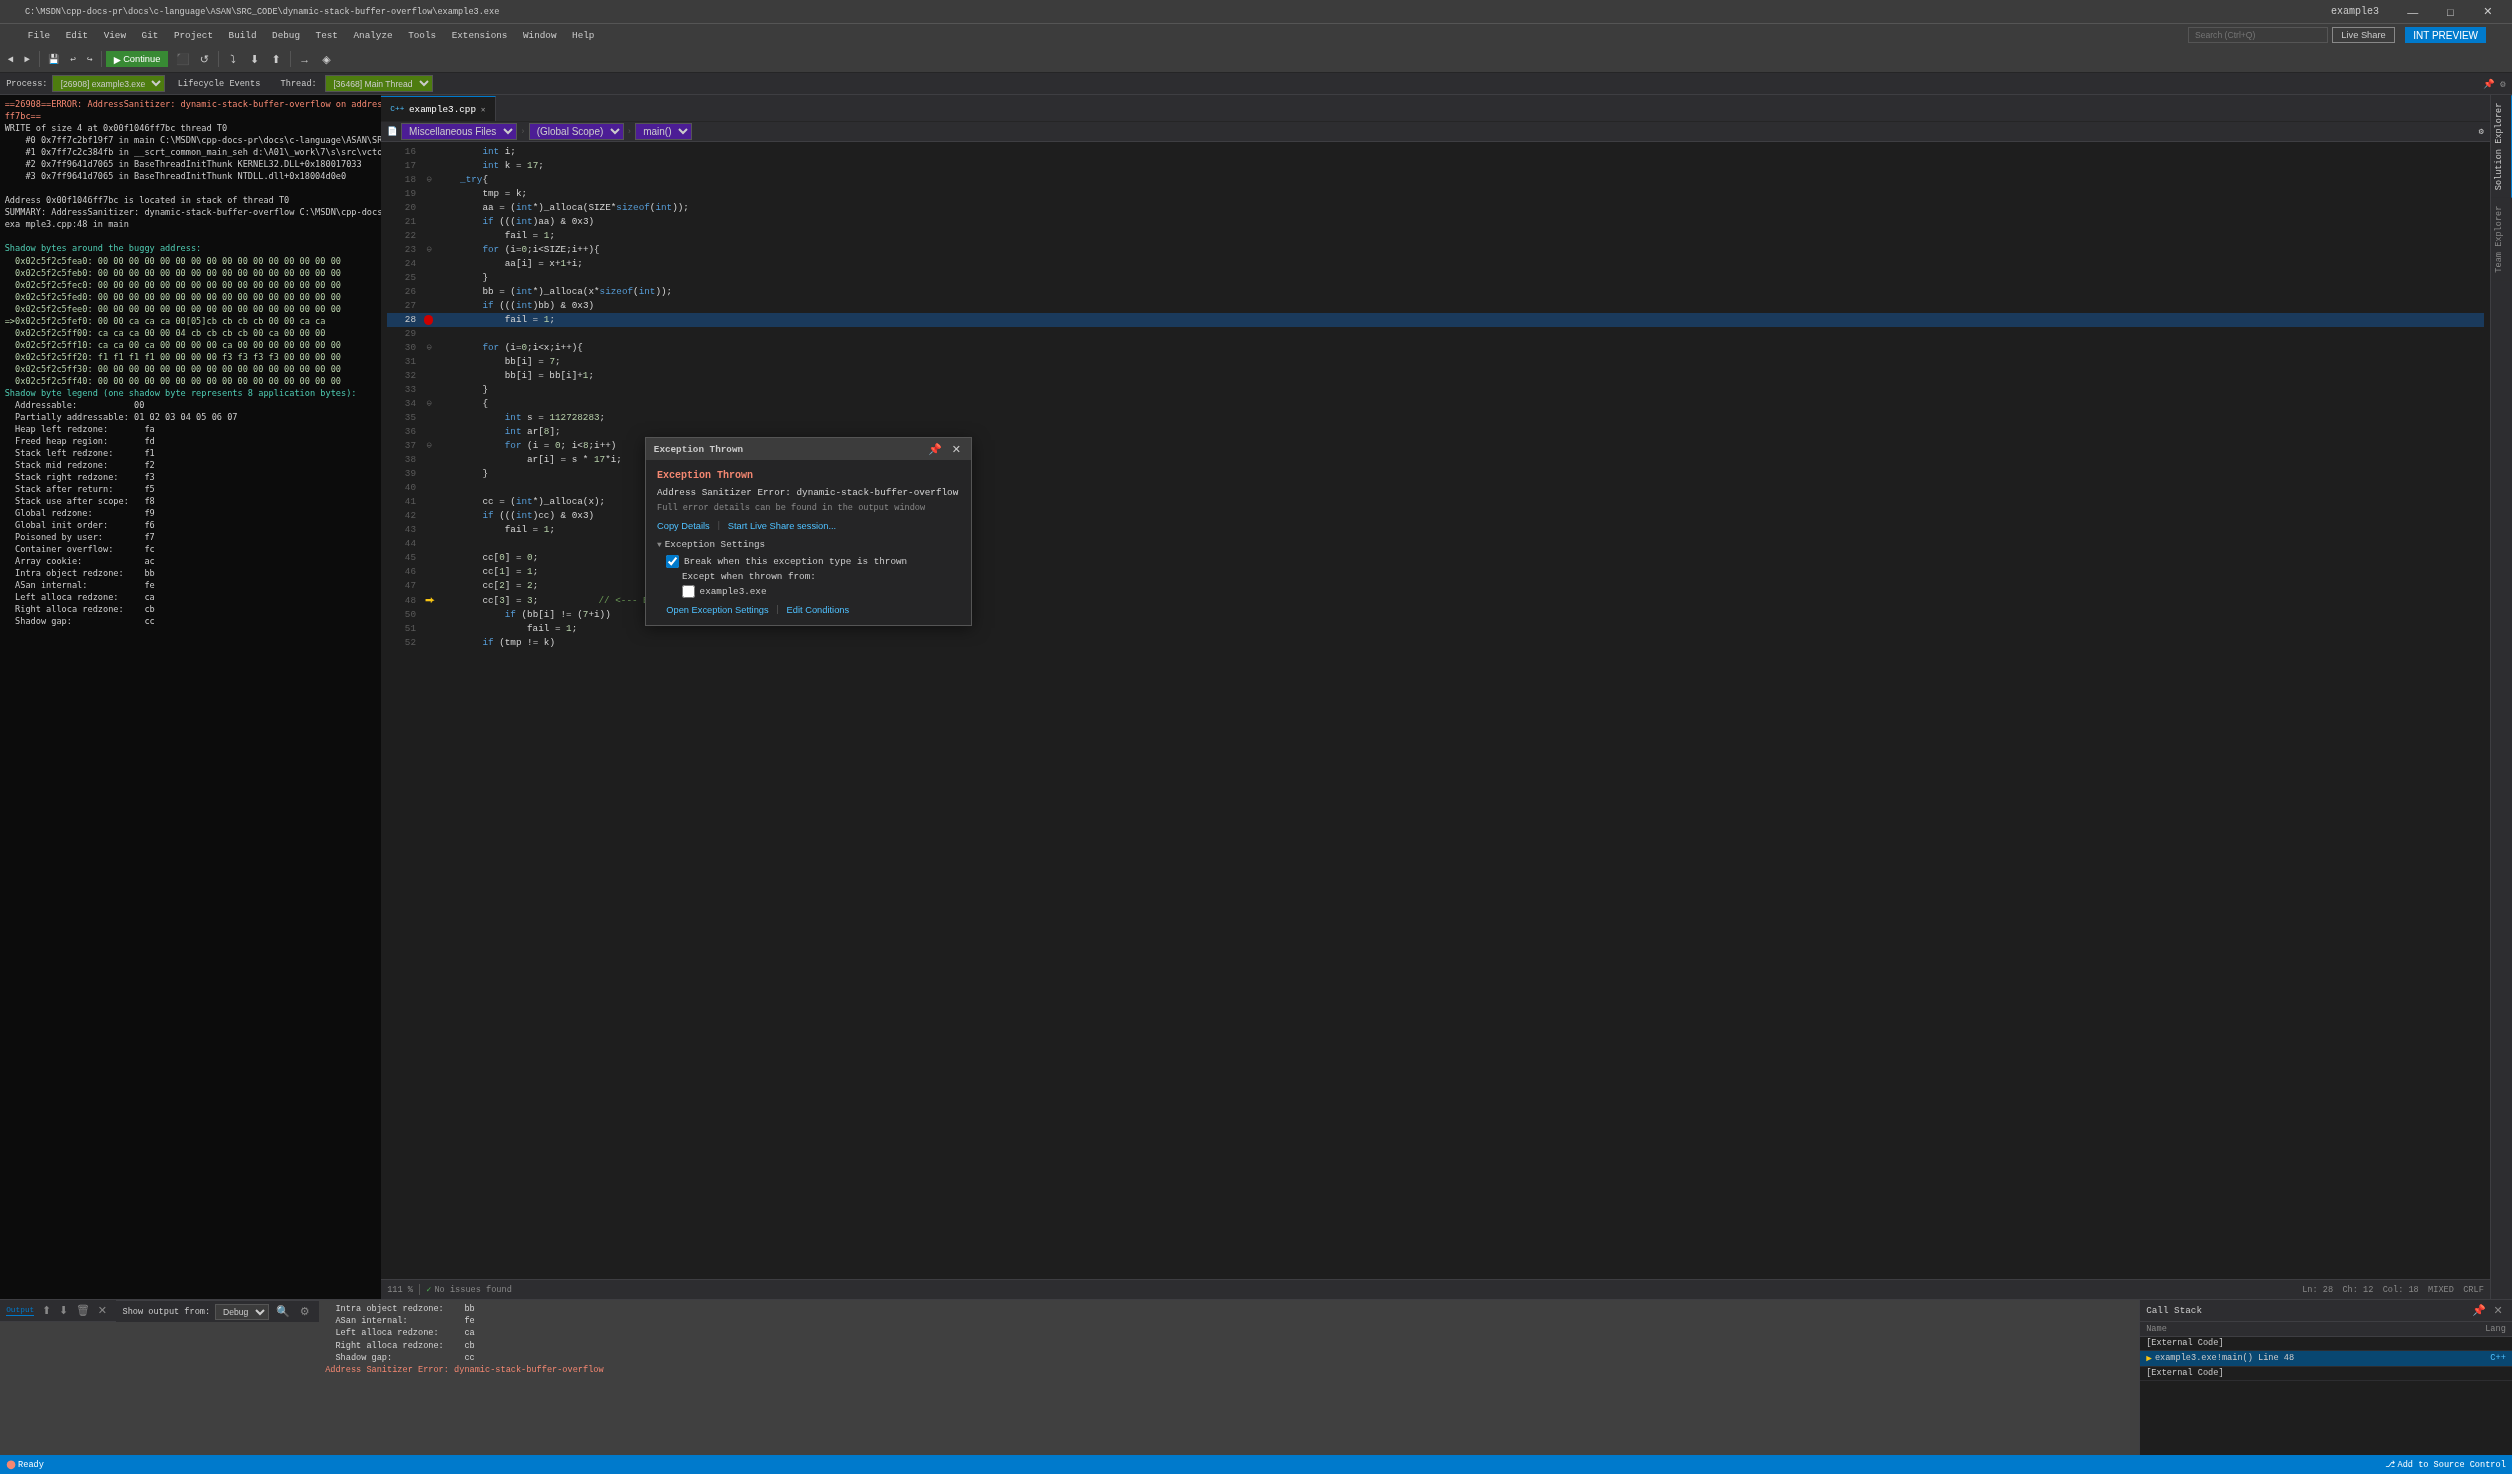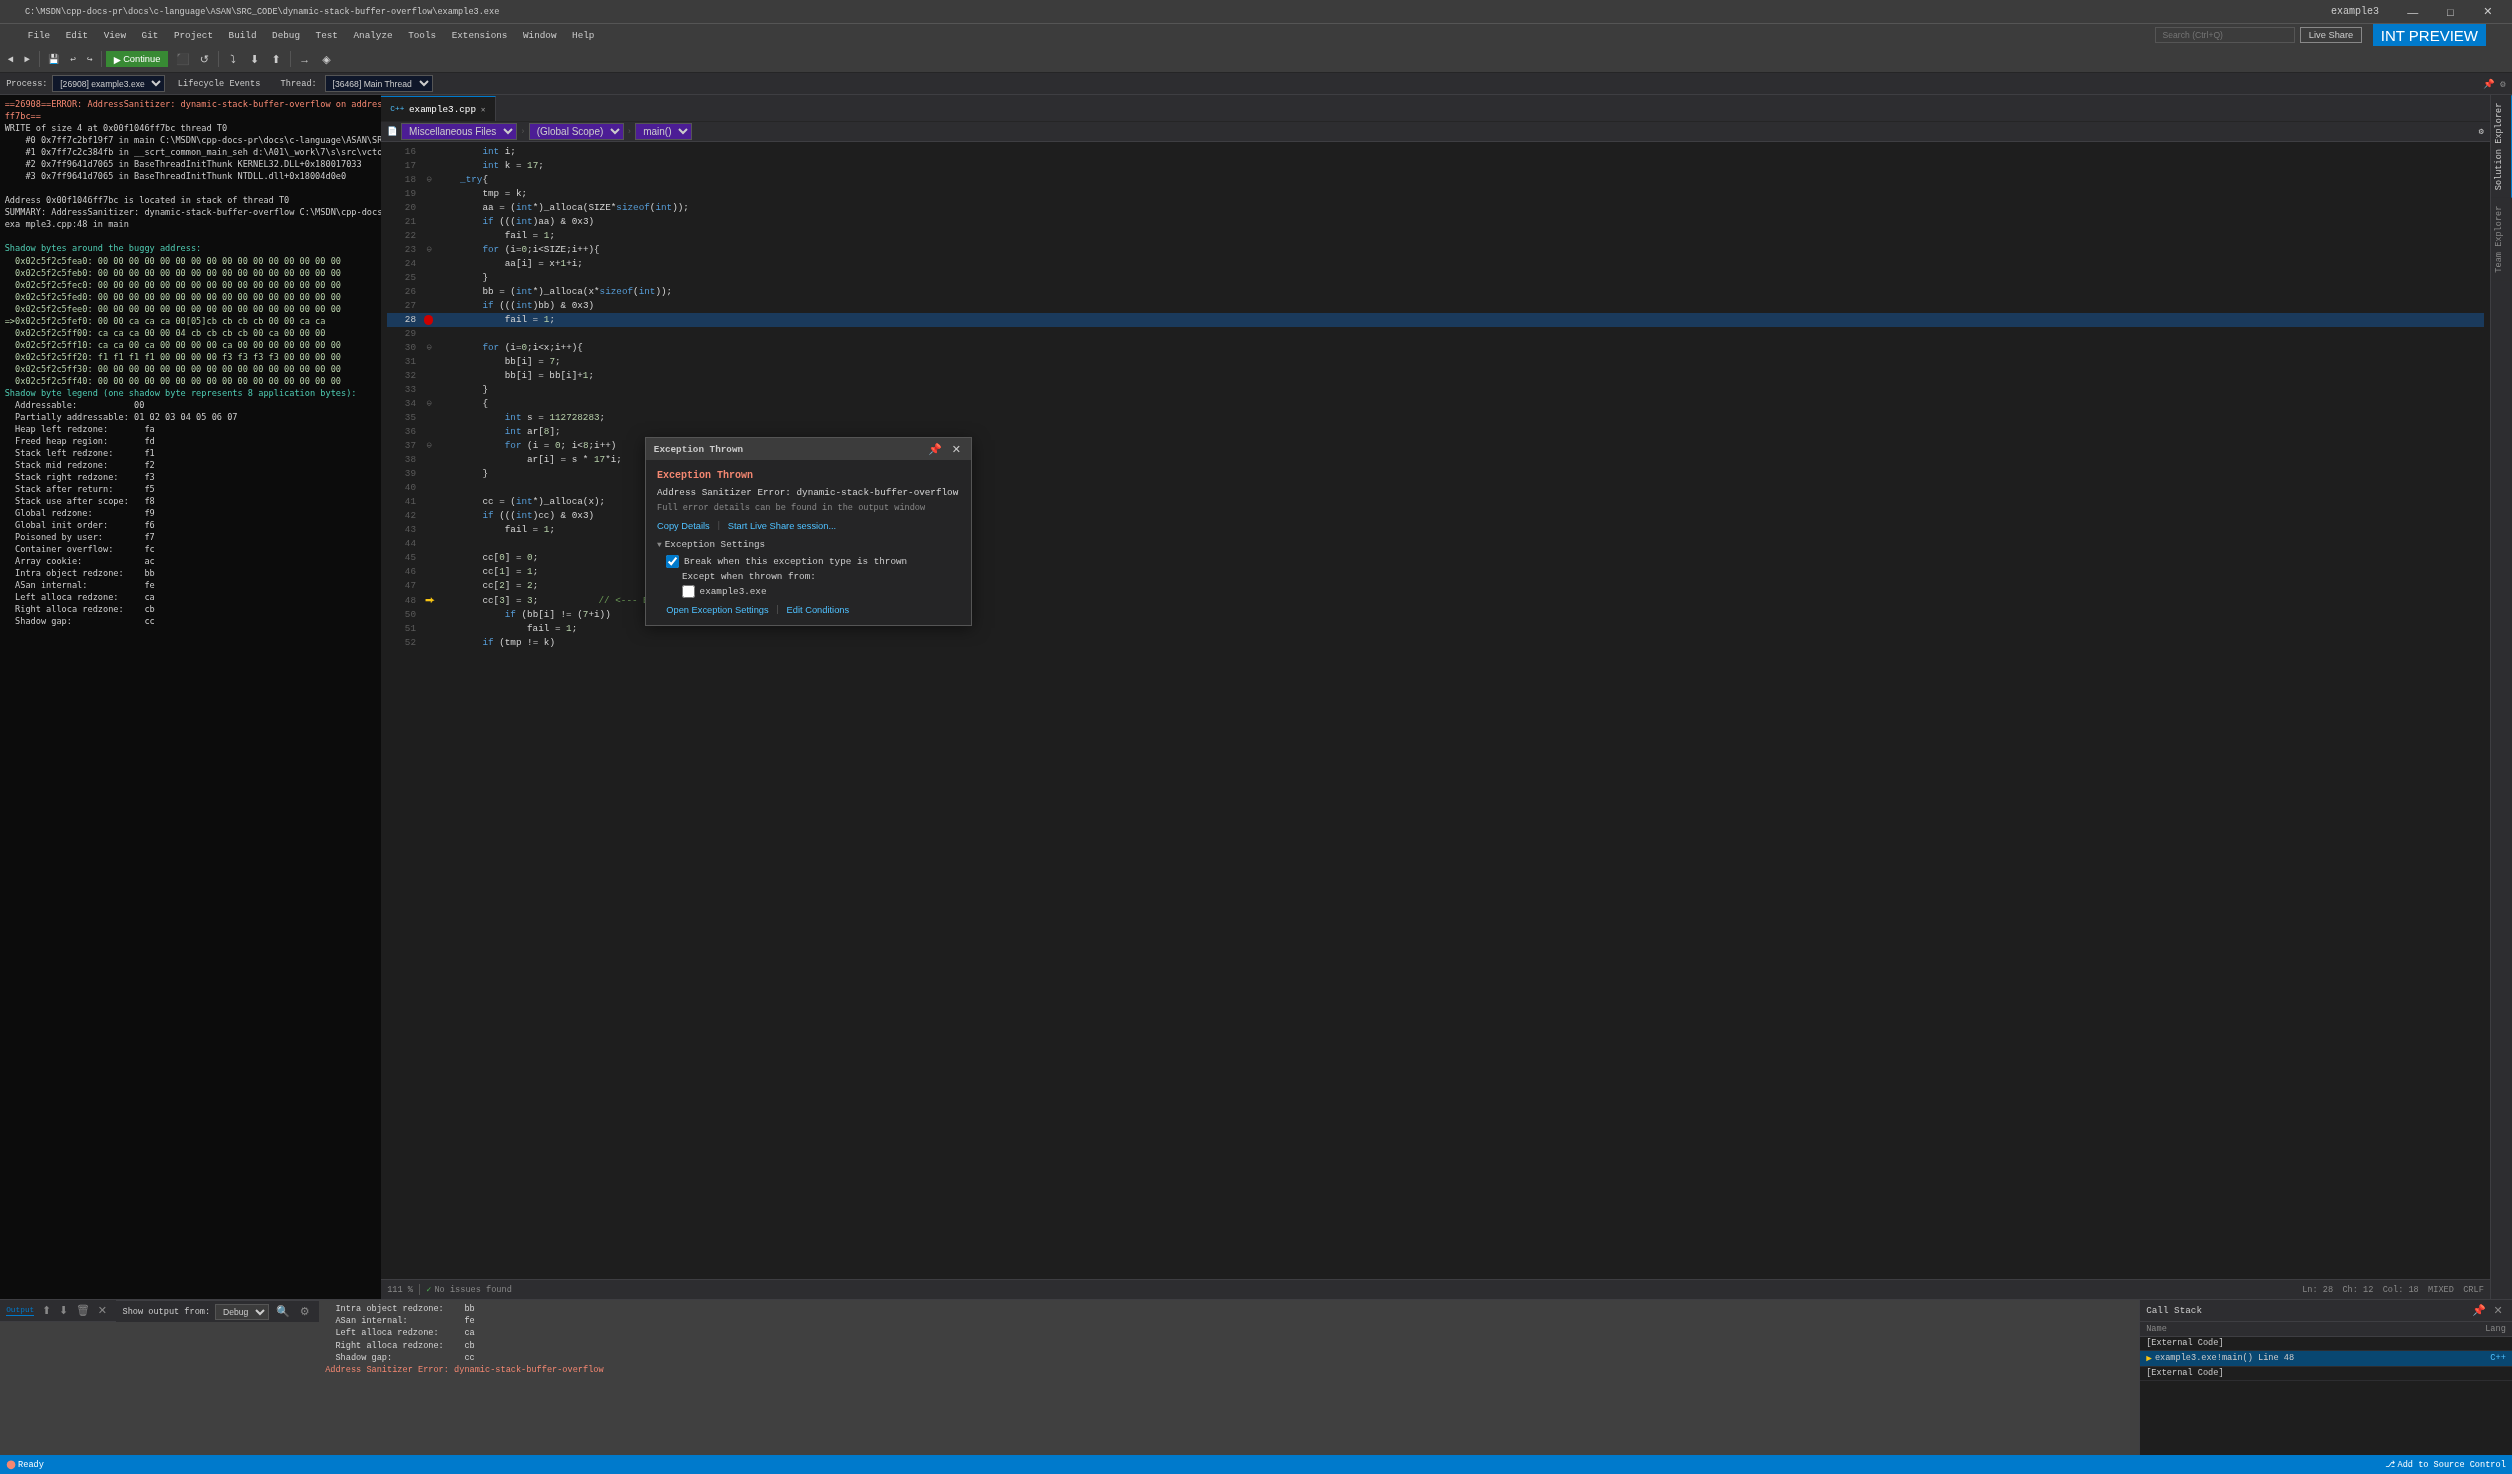--- a/index.html
+++ b/index.html
@@ -107,37 +107,37 @@
     .live-share-btn {
       margin-left: auto;
       background: transparent; border: 0.8px solid #888;
       color: #cccccc; padding: 2.3px 7.8px; cursor: pointer;
       font-size: 9.3px;
     }
     .int-preview {
       margin-left: 6.2px;
       background: #007acc; color: white;
       padding: 2.3px 7.8px; border: none; cursor: pointer;
-      font-size: 15px;
+      font-size: 10px;
     }
     #process-bar {
       height: 22px;
       background: #2d2d30;
       display: flex;
       align-items: center;
       padding: 0 6.2px;
       flex-shrink: 0;
       gap: 4.7px;
       font-size: 8.6px;
       color: #cccccc;
       border-bottom: 0.8px solid #3e3e42;
     }
     #process-bar select {
-      background: #0f172a; color: #cccccc; border: 0.8px solid #555;
-      padding: 1.6px 3.1px; font-size: 8.6px;
+      background: #4d7c0f; color: #cccccc; border: 0.8px solid #555;
+      padding: 1.6px 3.1px; font-size: 8.6px; text-align: right;
     }
 
     
     #main-content {
       display: flex;
       flex: 1;
       overflow: hidden;
     }
 
     

